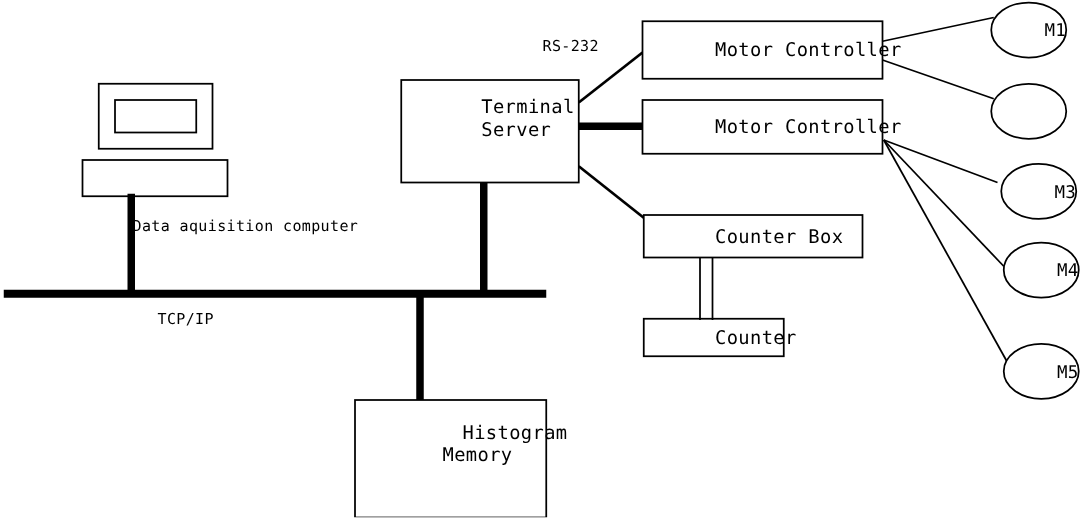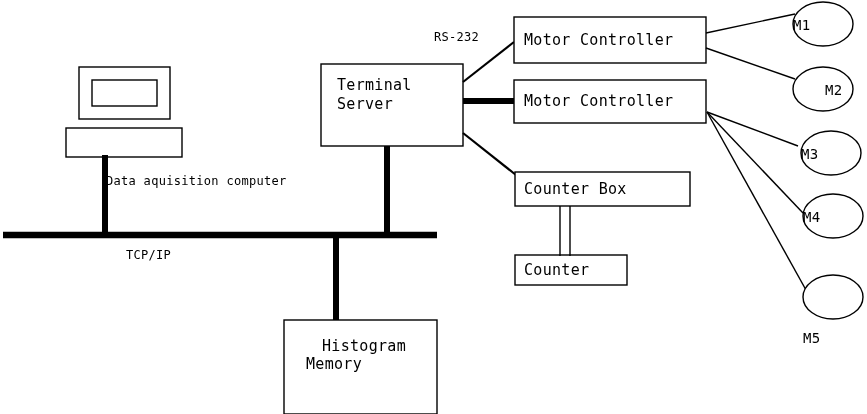--- a/index.html
+++ b/index.html
@@ -58,24 +58,25 @@
     position: absolute;
     font-family: "DejaVu Sans Mono", "Liberation Mono", monospace;
     font-size: 15px;
     color: #000000;
     white-space: pre;
     line-height: 19px;
     letter-spacing: 0.3px;
   }
   .lbl-node {
     font-size: 15px;
+    margin-left: 48px;
   }
   .lbl-motor {
     font-size: 14px;
-    text-align: left;
+    text-align: right;
     width: 60px;
   }
   .lbl-small {
     font-size: 12px;
   }
 </style>
 </head>
 <body>
 
 <div id="diagram-root">
@@ -139,15 +140,15 @@
   <div class="lbl lbl-node" style="left:524px; top:180px;">Counter Box</div>
   <div class="lbl lbl-node" style="left:524px; top:261px;">Counter</div>
 
   <div class="lbl lbl-node" style="left:322px; top:337px;">Histogram</div>
   <div class="lbl lbl-node" style="left:306px; top:355px;">Memory</div>
 
   <div class="lbl lbl-motor" style="left:793px; top:16px;">M1</div>
   <div class="lbl lbl-motor" style="left:793px; top:81px;padding-left:32px;">M2</div>
   <div class="lbl lbl-motor" style="left:801px; top:145px;">M3</div>
   <div class="lbl lbl-motor" style="left:803px; top:208px;">M4</div>
-  <div class="lbl lbl-motor" style="left:803px; top:289px;margin-top:40px;">M5</div>
+  <div class="lbl lbl-motor" style="left:803px; top:289px;">M5</div>
 
 </div>
 
 </body></html>

